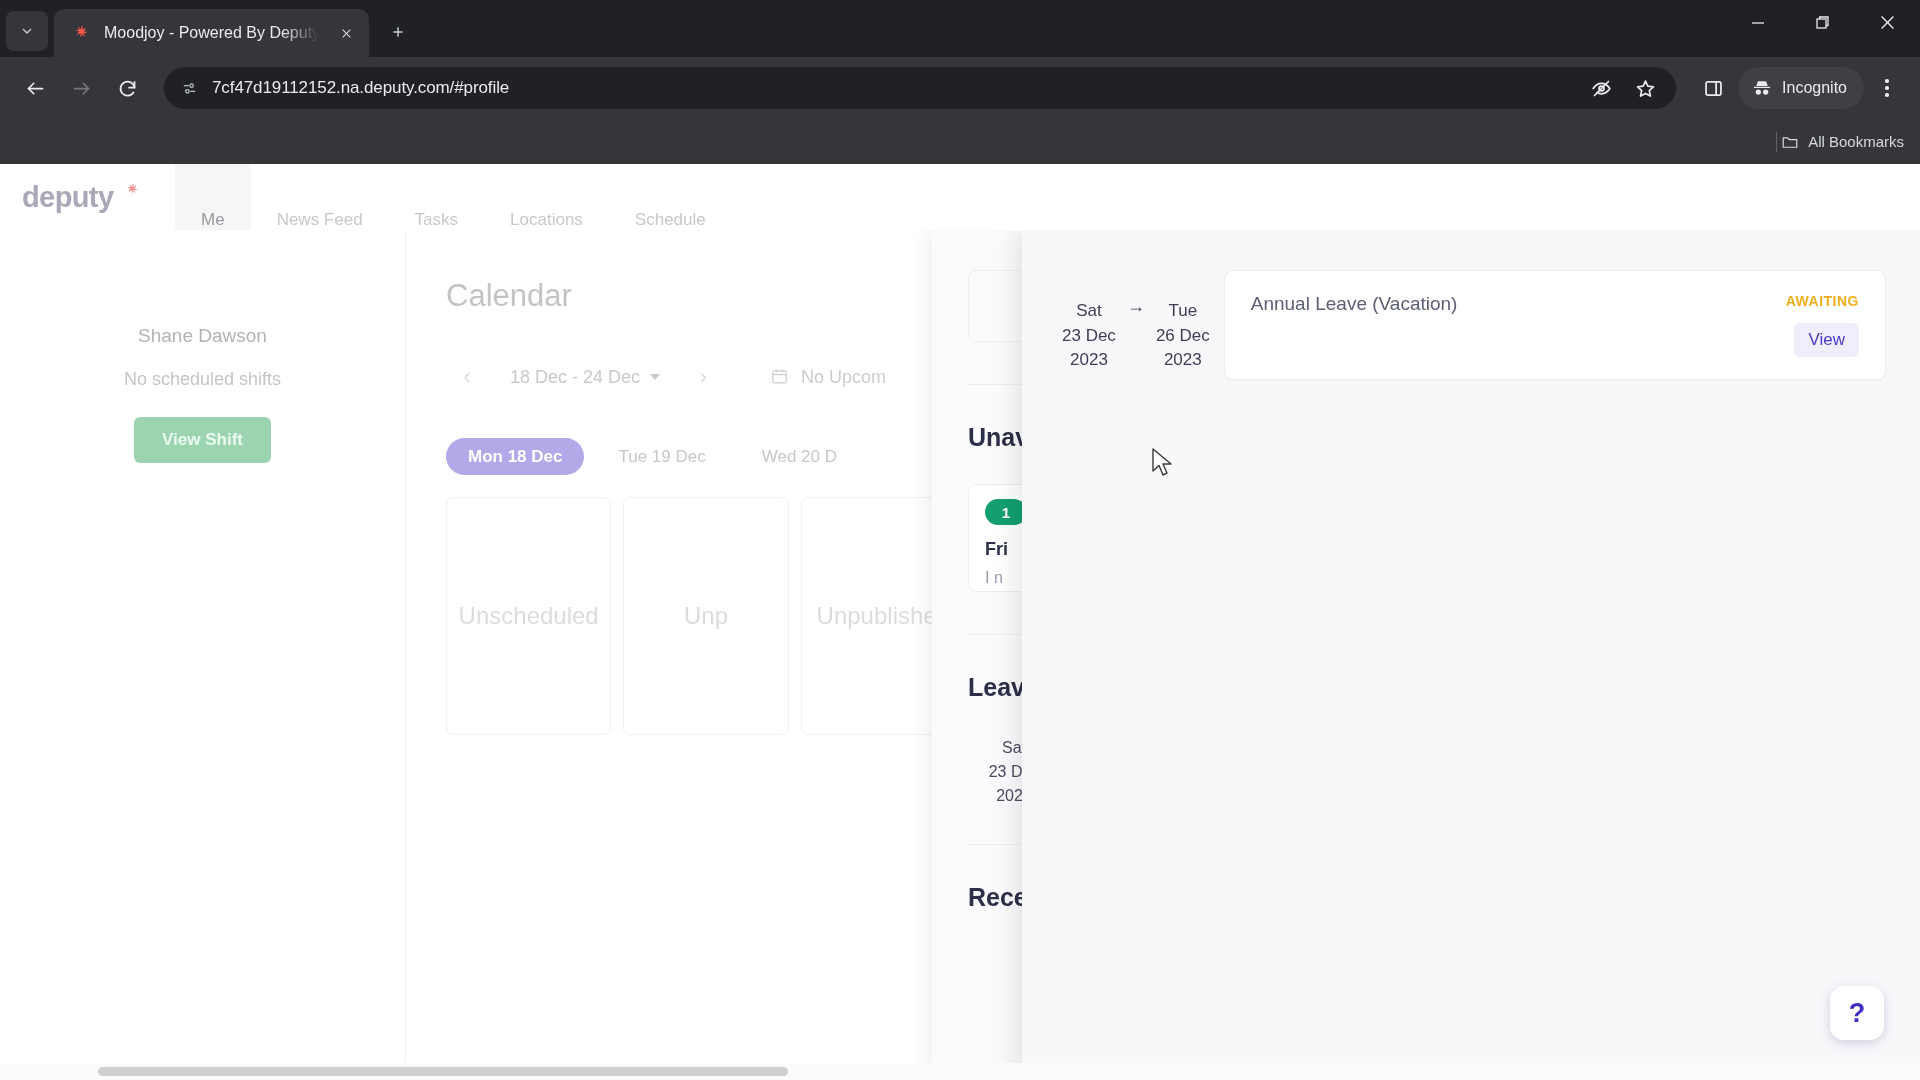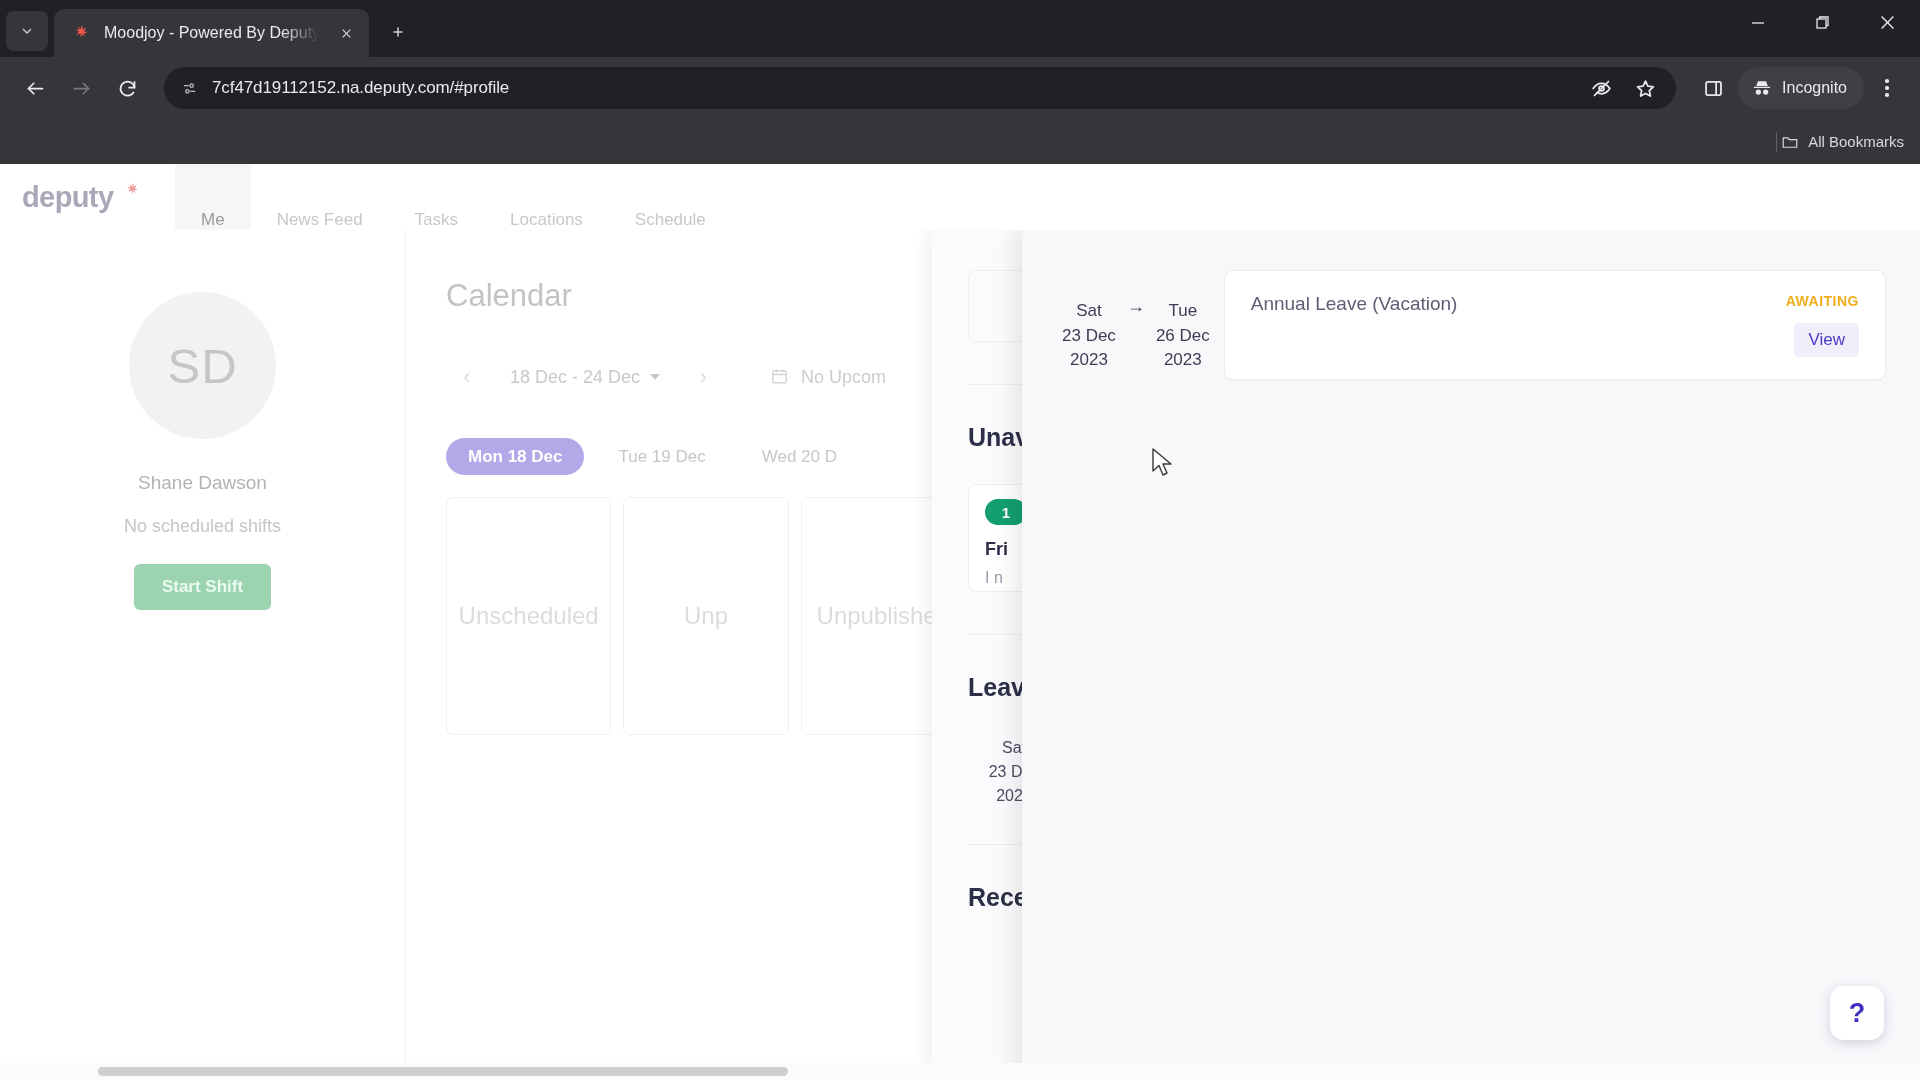--- a/index.html
+++ b/index.html
@@ -380,26 +380,23 @@
           </div>
         <div class="nav-tab">
             <span>Schedule</span>
           </div>
       </div>
     </div>
 
     <div class="page-body">
 
       <div class="left-col">
-        <div class="avatar">
-          <span>SD</span>
-        </div>
         <div class="person-name">Shane Dawson</div>
         <div class="person-sub">No scheduled shifts</div>
-        <button class="start-shift">Start Shift</button>
+        <button class="start-shift">View Shift</button>
       </div>
 
       <div class="center-col">
         <div class="cal-title">Calendar</div>
         <div class="cal-controls">
           <div class="cal-arrow">‹</div>
           <div class="cal-range">
             <span>18 Dec - 24 Dec</span>
             <span class="caret"></span>
           </div>

